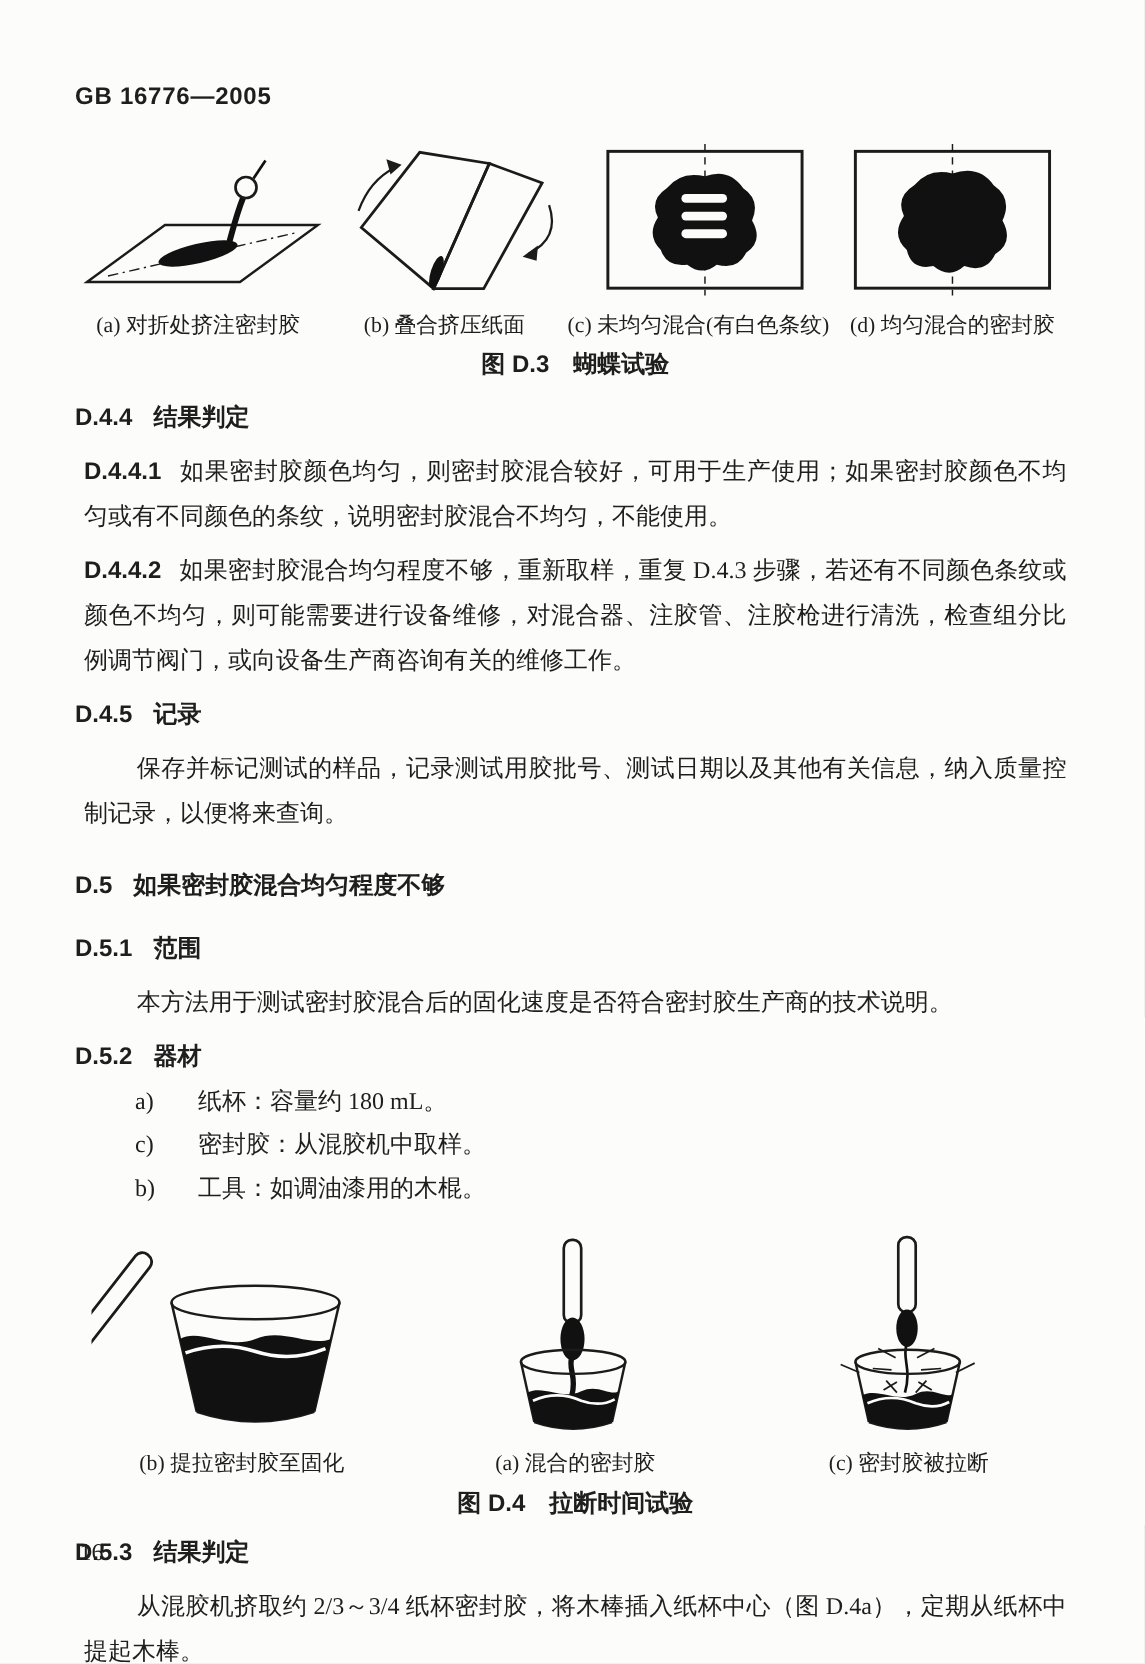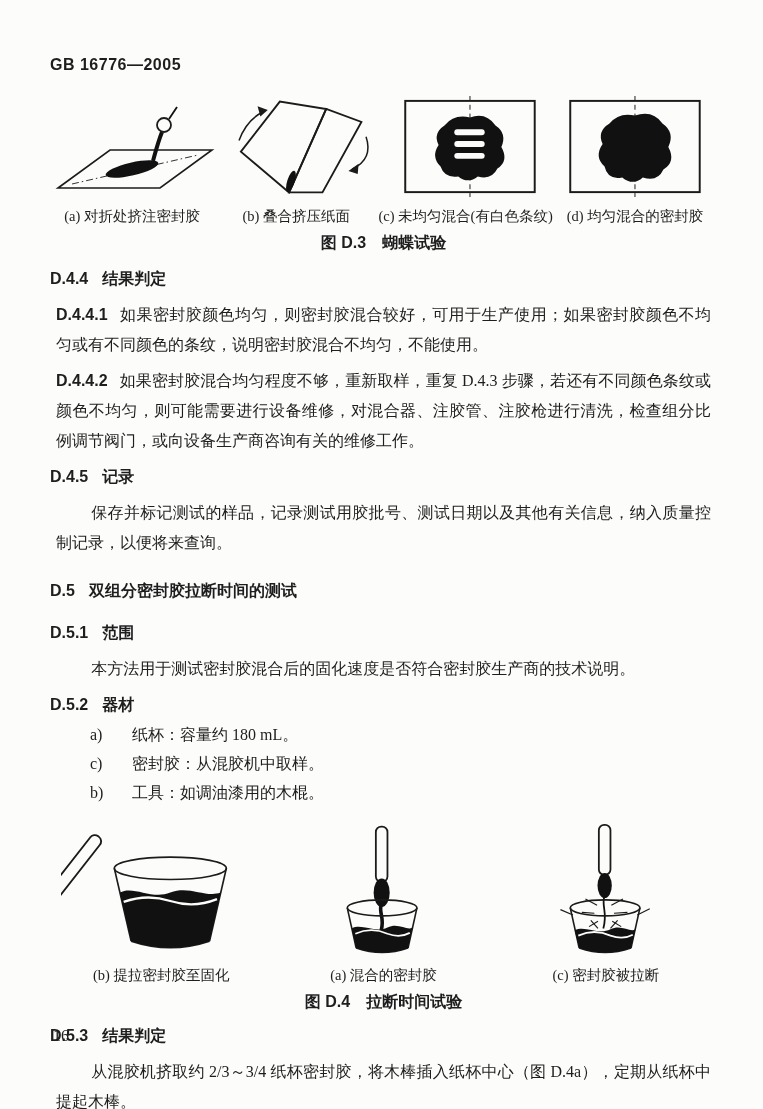--- a/index.html
+++ b/index.html
@@ -115,21 +115,21 @@
     </p>
     <p class="para">
       <span class="pnum">D.4.4.2</span><span>如果密封胶混合均匀程度不够，重新取样，重复 D.4.3 步骤，若还有不同颜色条纹或颜色不均匀，则可能需要进行设备维修，对混合器、注胶管、注胶枪进行清洗，检查组分比例调节阀门，或向设备生产商咨询有关的维修工作。</span>
     </p>
     <div class="h">
       <span class="hnum">D.4.5</span><span>记录</span>
     </div>
     <p class="para indent">保存并标记测试的样品，记录测试用胶批号、测试日期以及其他有关信息，纳入质量控制记录，以便将来查询。</p>
 
     <div class="h h-major">
-      <span class="hnum">D.5</span><span>双组分密封胶拉断时间的测试</span>
+      <span class="hnum">D.5</span><span>如果密封胶混合均匀程度不够</span>
     </div>
     <div class="h" style="margin-top:10px;">
       <span class="hnum">D.5.1</span><span>范围</span>
     </div>
     <p class="para indent">本方法用于测试密封胶混合后的固化速度是否符合密封胶生产商的技术说明。</p>
     <div class="h">
       <span class="hnum">D.5.2</span><span>器材</span>
     </div>
     <div class="li">
       <span class="li-label">a)</span><span>纸杯：容量约 180 mL。</span>

